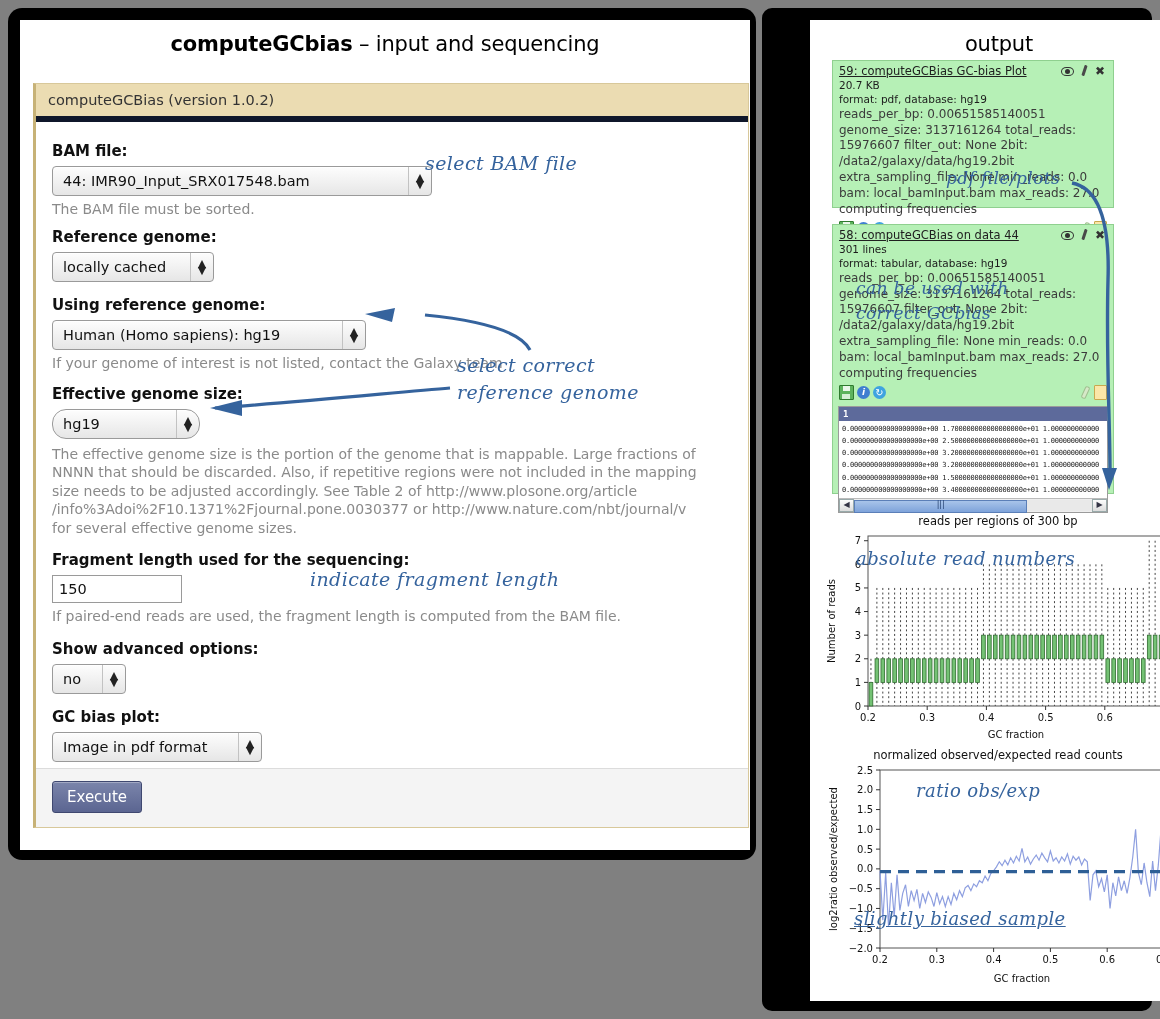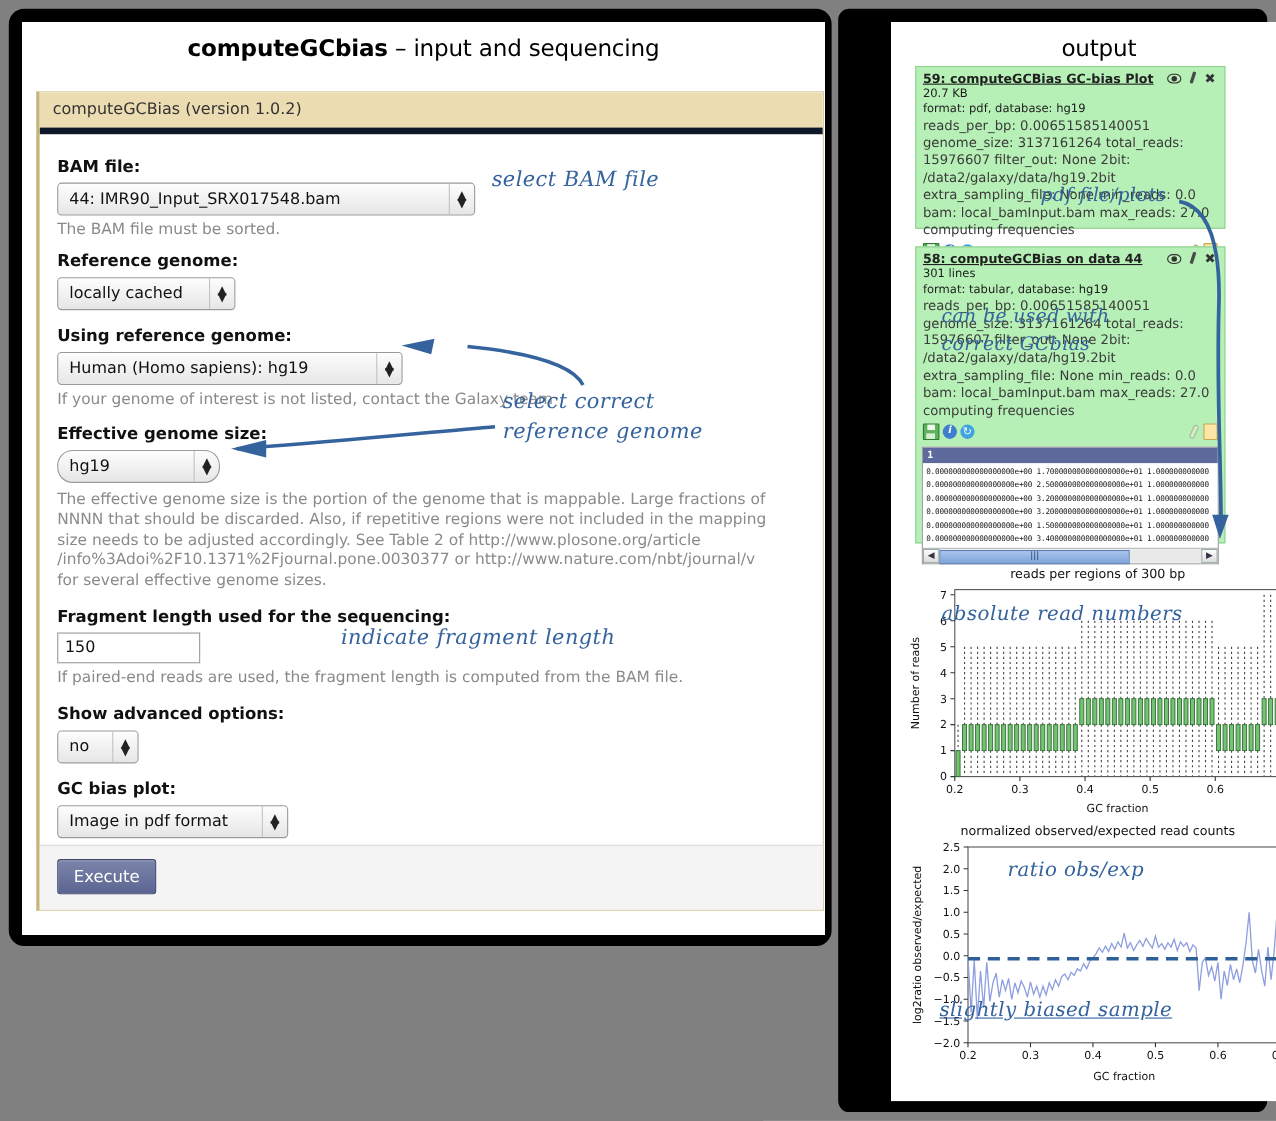--- a/index.html
+++ b/index.html
@@ -103,21 +103,21 @@
   .note.sm{font-size:17px;}
   svg.anno{position:absolute;left:0;top:0;overflow:visible;pointer-events:none;}
 
   
   .hist{
     position:absolute;background:#b6f0b6;border:1px solid #8fd08f;
     box-sizing:border-box;font-family:"DejaVu Sans",sans-serif;
   }
   .hist-head{display:flex;align-items:center;padding:3px 6px 1px 6px;}
   .hist-title{
-    font-size:11.5px;font-weight:bold;color:#202020;
+    font-size:11.5px;font-weight:normal;color:#202020;
     text-decoration:underline;flex:1;white-space:nowrap;
   }
   .hist-icons{display:flex;gap:5px;align-items:center;padding-right:2px;}
   .hist-meta{font-size:10.5px;color:#1c1c1c;padding:0 6px;line-height:1.32;}
   .hist-blurb{font-size:12px;color:#3b3b3b;padding:0 6px;line-height:1.32;word-break:break-word;}
   .hist-actions{display:flex;align-items:center;padding:3px 6px 4px 6px;gap:3px;}
   .hist-actions .spacer{flex:1;}
 
   .ico{display:inline-block;}
   .ico-eye{width:13px;height:9px;position:relative;}
@@ -253,21 +253,21 @@
           </span>
       </div>
       <div class="help-text">If given, a diagnostic image summarizing the GC bias found on the sample will be created.</div>
     </div>
 
     <div id="exec-bar">
       <button id="execute-button">Execute</button>
     </div>
   </div>
 
-  <div class="note" style="left:427px;top:132px;">select BAM file</div>
+  <div class="note" style="left:405px;top:132px;">select BAM file</div>
   <div class="note" style="left:437px;top:334px;">select correct</div>
   <div class="note" style="left:437px;top:361px;">reference genome</div>
   <div class="note" style="left:290px;top:548px;">indicate fragment length</div>
 
   <svg class="anno" width="730" height="830">
     <path d="M405,295 C455,300 500,310 510,330" stroke="#35639d" stroke-width="3.2" fill="none"></path>
     <path d="M345,294 L375,288 L372,302 Z" fill="#35639d"></path>
     <path d="M195,388 C280,382 380,372 430,368" stroke="#35639d" stroke-width="3.2" fill="none"></path>
     <path d="M190,388 L222,380 L222,396 Z" fill="#35639d"></path>
   </svg>

